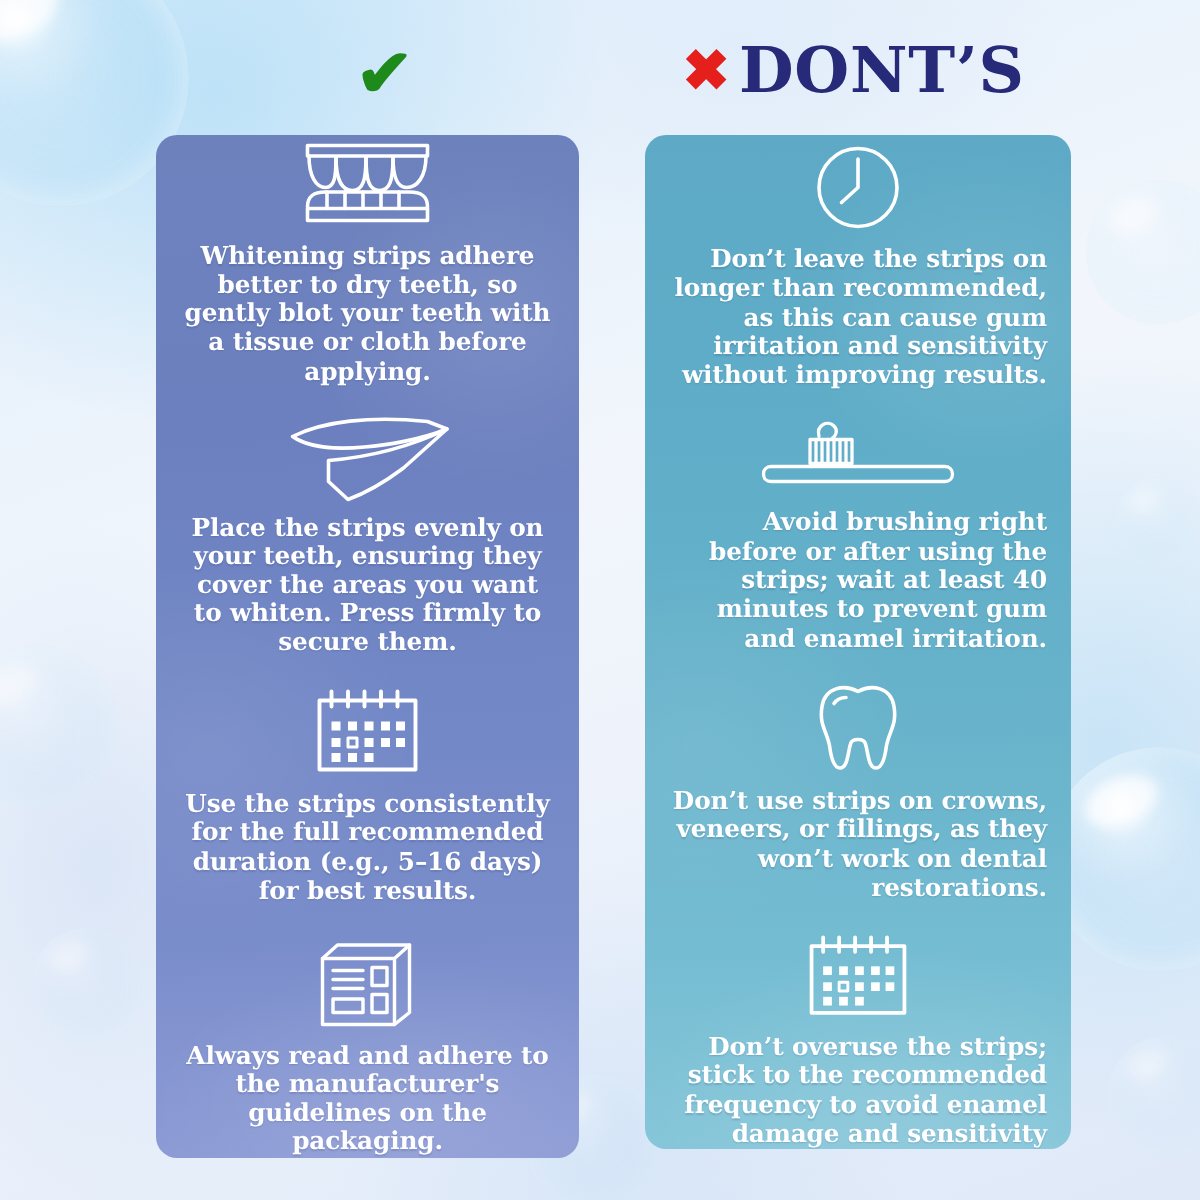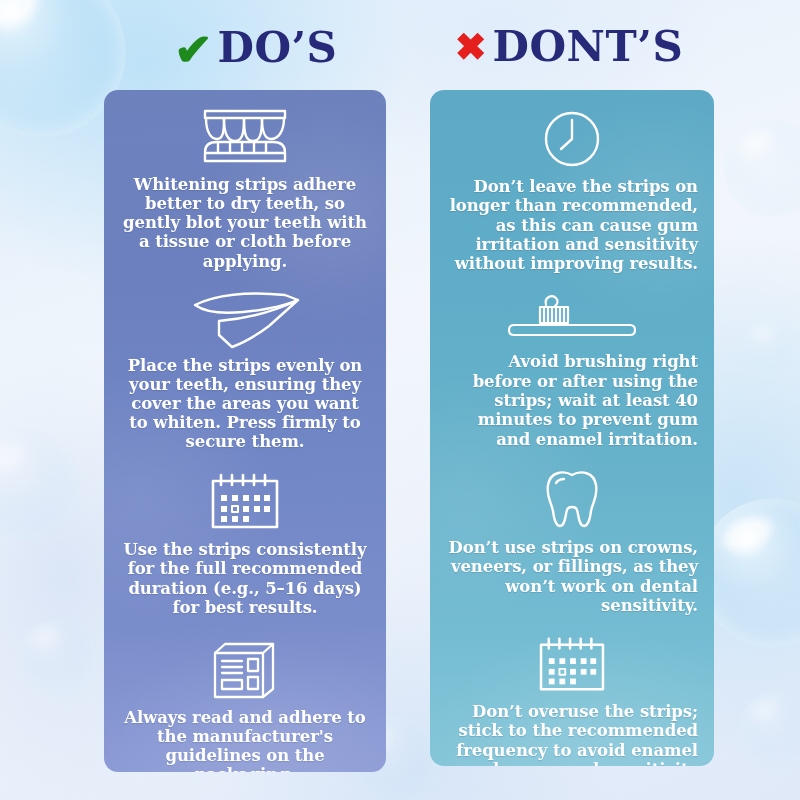--- a/index.html
+++ b/index.html
@@ -49,21 +49,21 @@
     font-size:42px; font-weight:bold; letter-spacing:.5px;
     color:#272a78; line-height:1;
   }
   .mark { font-size:40px; font-weight:bold; line-height:1; display:inline-block; }
   .mark.check { color:#1f8a1c; transform:translateY(2px) scaleX(1.05); font-size:44px;}
   .mark.cross { color:#e5201c; font-size:38px; transform:translateY(0px); }
 
   
   .panel {
     position:absolute; z-index:2; border-radius:14px;
-    padding:14px 16px 18px; overflow:hidden;
+    padding:0 16px 18px; overflow:hidden;
   }
   #panel-dos {
     left:104px; top:90px; width:282px; height:682px;
     background:linear-gradient(178deg,#6d82bd 0%, #6c80bf 28%, #7287c6 55%, #7a8dcb 78%, #8e9cd6 100%);
   }
   #panel-donts {
     left:430px; top:90px; width:284px; height:676px;
     background:linear-gradient(180deg,#5eaac6 0%, #5fadc8 30%, #68b3cb 58%, #74bcd2 80%, #86c6d9 100%);
   }
   .panel-sheen{
@@ -113,21 +113,20 @@
   <div class="bub" style="left:-30px;top:430px;width:110px;height:110px;opacity:.45;"></div>
   <div class="bub" style="left:20px;top:618px;width:78px;height:78px;opacity:.4;"></div>
   <div class="bub" style="left:738px;top:690px;width:82px;height:82px;opacity:.4;"></div>
   <div class="bub" style="left:350px;top:716px;width:92px;height:92px;opacity:.35;"></div>
   <div class="bub" style="left:742px;top:318px;width:62px;height:62px;opacity:.35;"></div>
 </div>
 
 <div id="header">
   <div class="head-col left">
     <span class="mark check">✔</span>
-    <span class="head-title">DO’S</span>
   </div>
   <div class="head-col right">
     <span class="mark cross">✖</span>
     <span class="head-title">DONT’S</span>
   </div>
 </div>
 
 <div class="panel" id="panel-dos">
   <div class="panel-sheen"></div>
   <div class="panel-inner">
@@ -226,21 +225,21 @@
       <div class="item-text">Avoid brushing right before or after using the strips; wait at least 40 minutes to prevent gum and enamel irritation.</div>
     </div>
 
     <div class="item">
       <div class="item-icon">
         <svg width="58" height="62" viewBox="0 0 58 62" fill="none" stroke="#ffffff" stroke-width="2.4" stroke-linejoin="round" stroke-linecap="round">
           <path d="M29 6 C20 1 7 3 5 16 C3 28 8 32 10 42 C11 50 13 57 17 57 C22 57 22 48 24 41 C25 37 33 37 34 41 C36 48 36 57 41 57 C45 57 47 50 48 42 C50 32 55 28 53 16 C51 3 38 1 29 6 Z"></path>
           <path d="M13 14 C15 11 18 10 21 10"></path>
         </svg>
       </div>
-      <div class="item-text">Don’t use strips on crowns, veneers, or fillings, as they won’t work on dental sensitivity.</div>
+      <div class="item-text">Don’t use strips on crowns, veneers, or fillings, as they won’t work on dental restorations.</div>
     </div>
 
     <div class="item">
       <div class="item-icon">
         <svg width="76" height="60" viewBox="0 0 76 62" fill="none" stroke="#ffffff" stroke-width="2.6" stroke-linejoin="round" stroke-linecap="round">
           <rect x="6" y="10" width="64" height="46"></rect>
           <path d="M14 4 V14 M25 4 V14 M36 4 V14 M47 4 V14 M58 4 V14"></path>
           <g fill="#ffffff" stroke="none">
             <rect x="14" y="24" width="6" height="6"></rect>
               <rect x="25" y="24" width="6" height="6"></rect>

